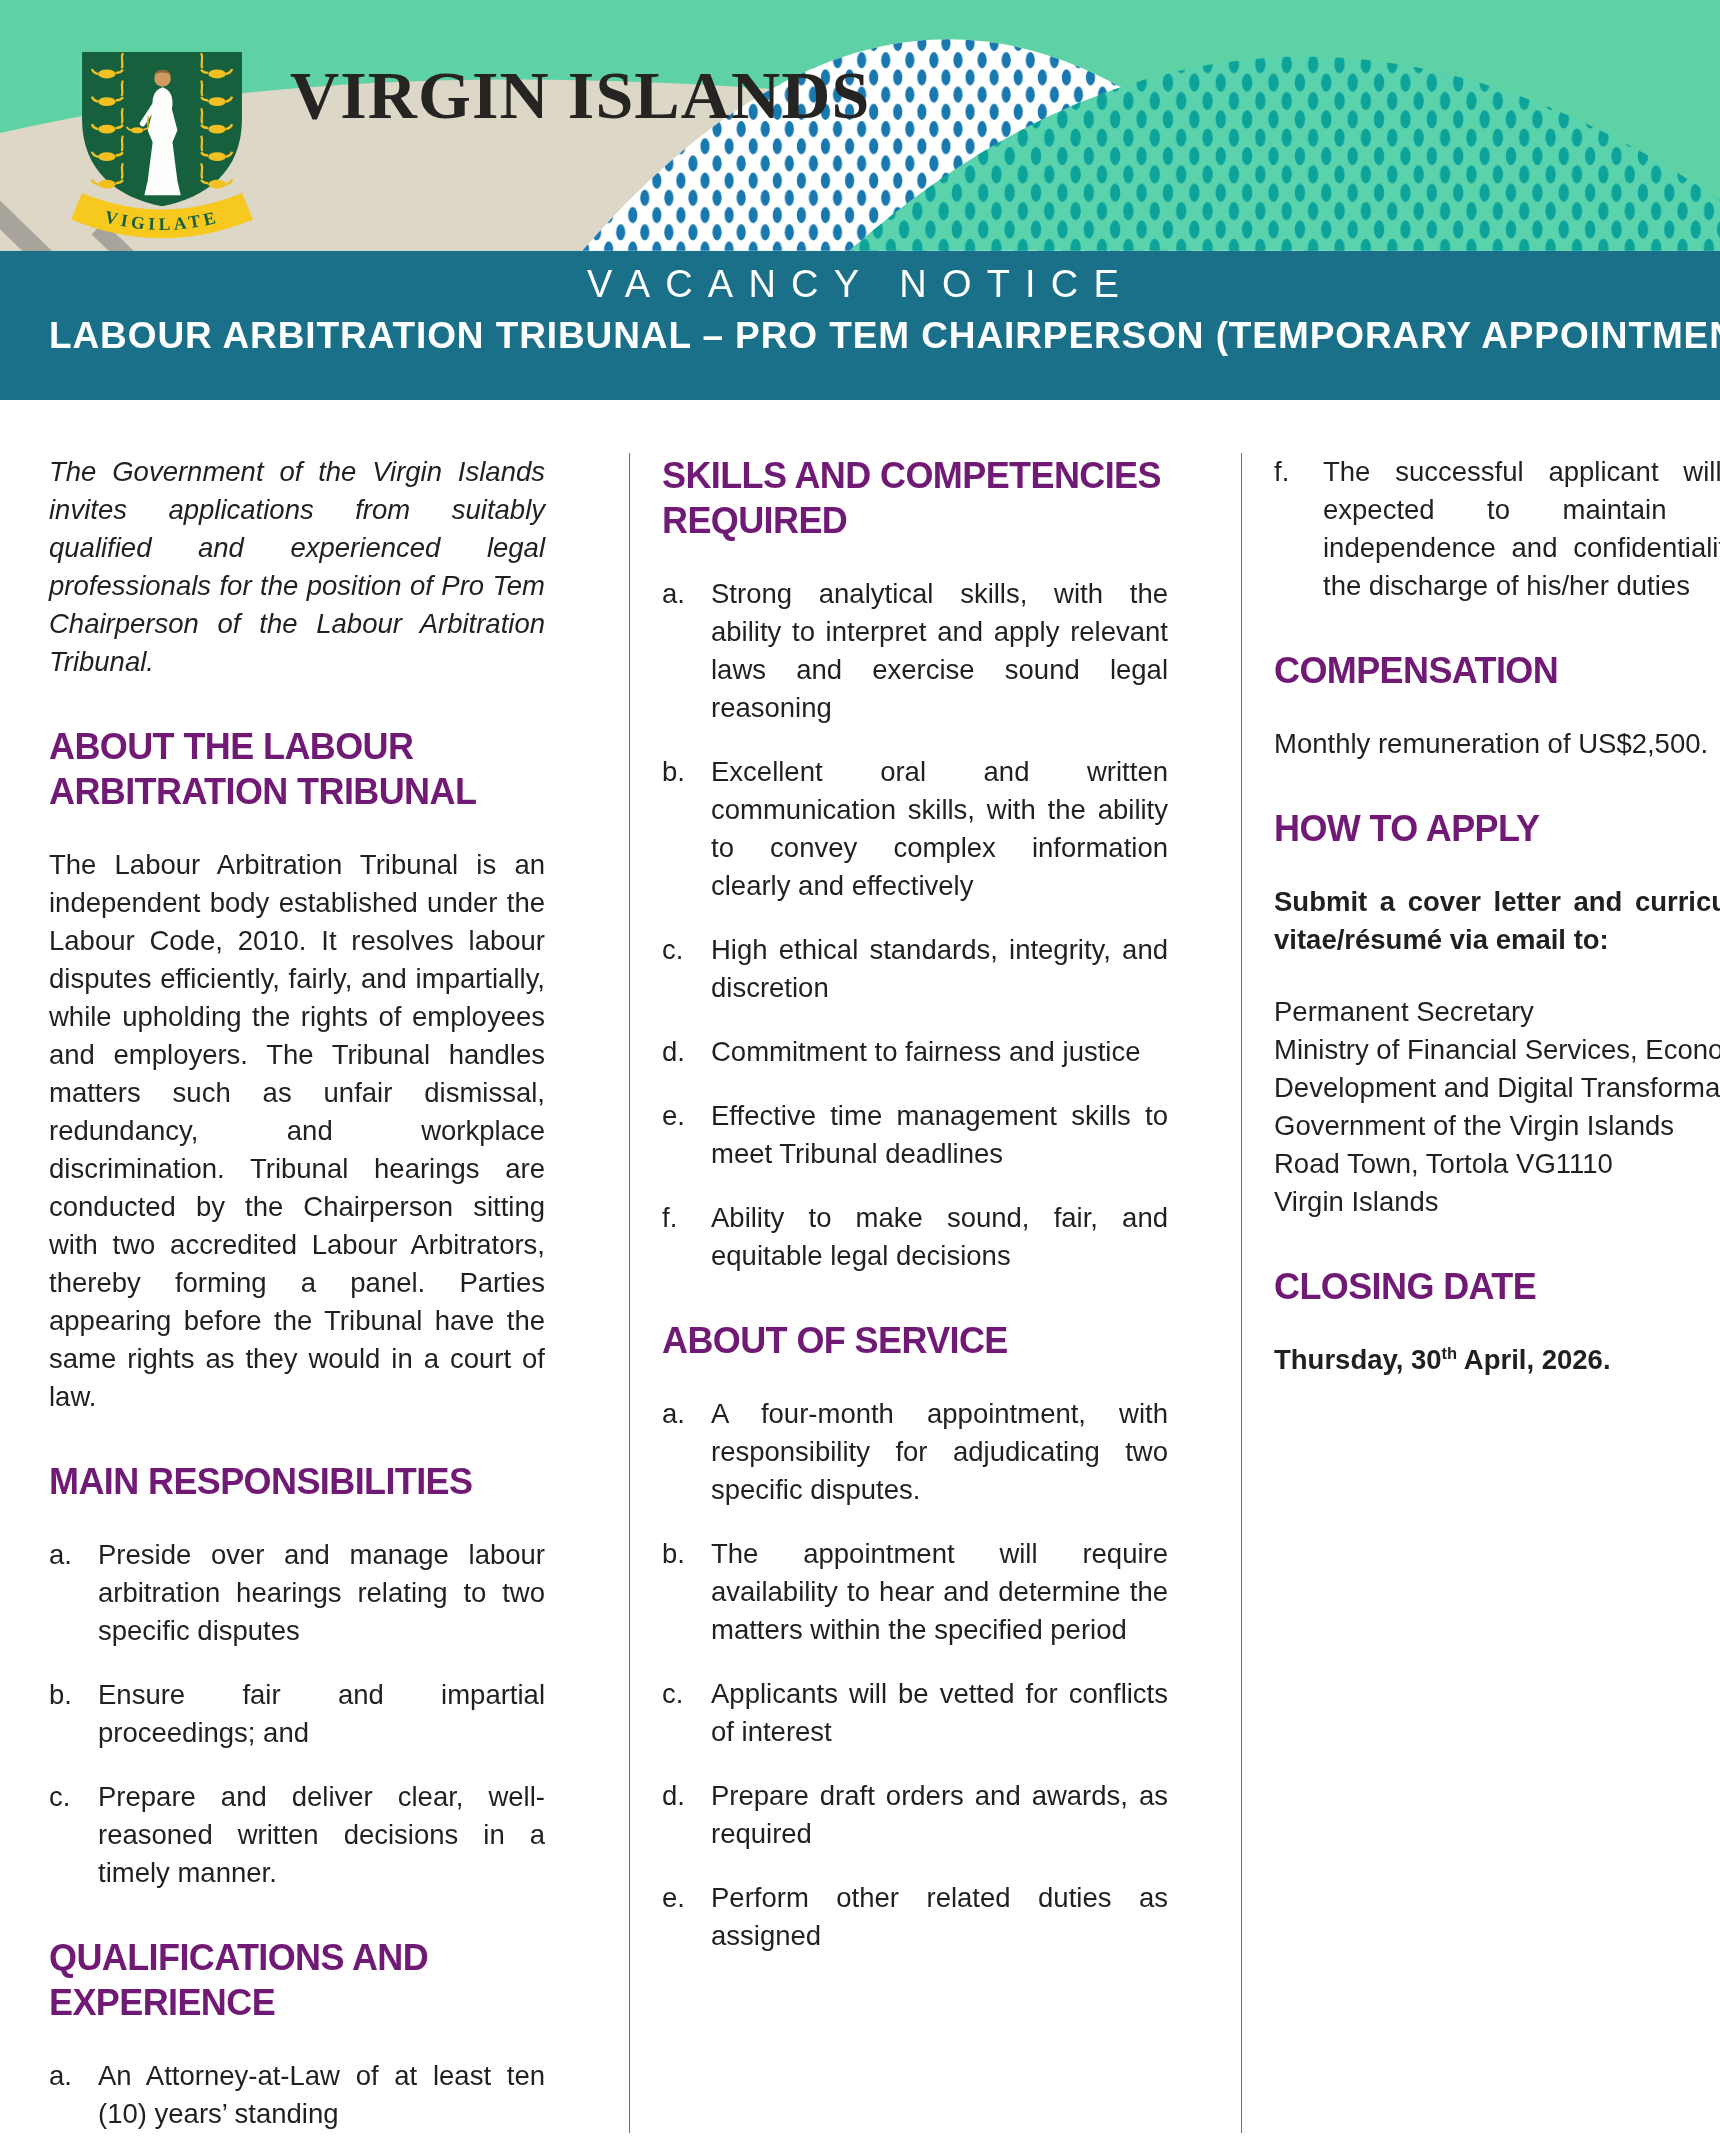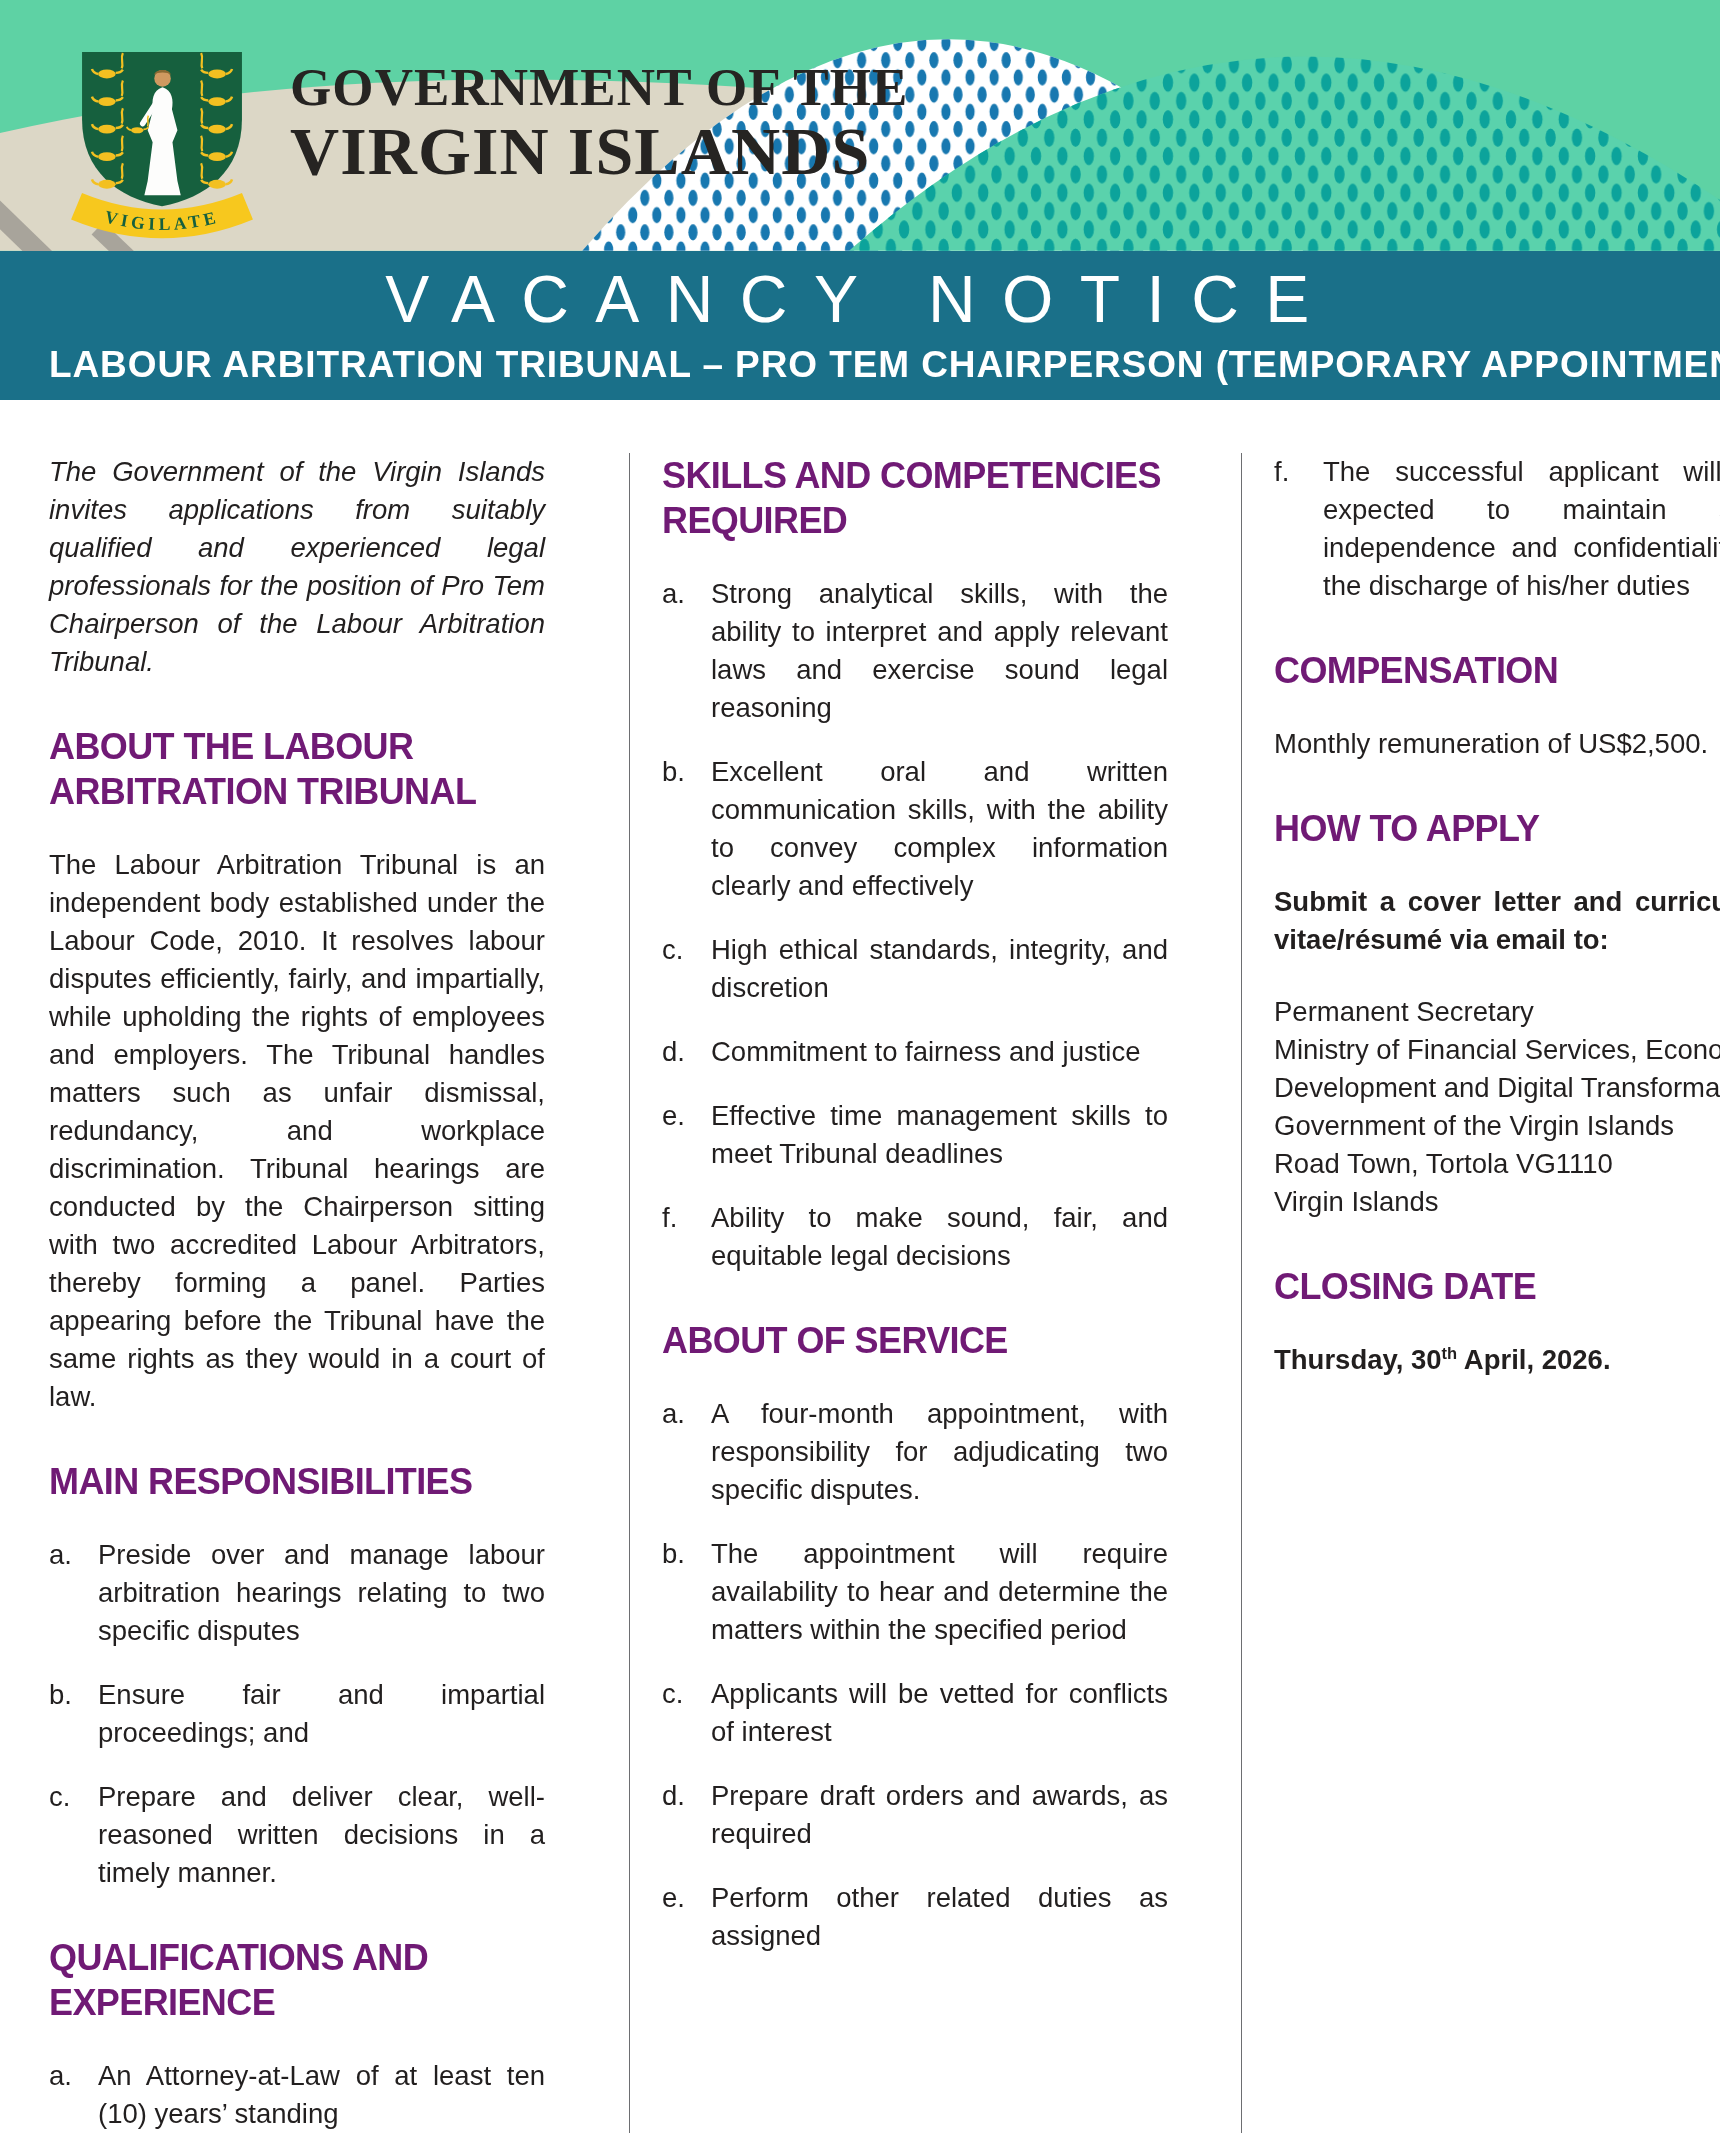--- a/index.html
+++ b/index.html
@@ -10,21 +10,21 @@
   
   .hero{ position:relative; width:1721px; height:251px; overflow:hidden; }
   .hero-svg{ position:absolute; inset:0; display:block; }
   .crest{ position:absolute; left:60px; top:45px; width:204px; height:198px; }
   .wordmark{ position:absolute; left:290px; top:60px; font-family:"Liberation Serif", serif; color:#262422; }
   .wordmark .l1{ font-size:53px; font-weight:700; letter-spacing:1.1px; line-height:1.05; }
   .wordmark .l2{ font-size:68px; font-weight:700; letter-spacing:1.1px; line-height:1.0; margin-top:1.1px; }
 
   
   .band{ position:relative; width:1721px; height:149px; background:#1a7089; padding:13.8px 49px 0 49px; }
-  .band-title{ text-align:center; color:#ffffff; font-size:66px; font-weight:300; letter-spacing:0.40em; line-height:1.04; white-space:nowrap; }
+  .band-title{ text-align:center; color:#ffffff; font-size:38px; font-weight:300; letter-spacing:0.40em; line-height:1.04; white-space:nowrap; }
   .band-sub{ margin-top:10.3px; color:#ffffff; font-size:37px; font-weight:700; letter-spacing:0.9px; white-space:nowrap; }
 
   
   .content{ display:grid; grid-template-columns:536px 568px 536px; margin-left:49px; width:1640px; margin-top:53px; height:1646px;gap:44px; }
   .col{ font-size:27.5px; line-height:38px; }
   .col1{ padding-right:40px; }
   .col2{ border-left:1.7px solid #6d6e71; padding:0 29px 0 32px; }
   .col3{ border-left:1.7px solid #6d6e71; padding-left:32px; }
 
   .intro{ font-style:italic; text-align:justify; }
@@ -99,21 +99,20 @@
         <use href="#lamp" transform="translate(140,150) scale(0.7)"></use>
       </g>
       <path id="ribbonBand" d="M30,288 Q185,352 340,288" stroke="#f7c81e" stroke-width="52" fill="none"></path>
       <path id="mottoPath" d="M32,300 Q185,362 338,300" fill="none"></path>
       <text font-family="Liberation Serif, serif" font-size="32" font-weight="bold" fill="#16603e" letter-spacing="7">
         <textPath href="#mottoPath" startOffset="50%" text-anchor="middle">VIGILATE</textPath>
       </text>
     </svg>
 
     <div class="wordmark">
-      <div class="l1">GOVERNMENT OF THE</div>
       <div class="l2">VIRGIN ISLANDS</div>
     </div>
   </div>
 
   <div class="band">
     <div class="band-title">VACANCY NOTICE</div>
     <div class="band-sub">LABOUR ARBITRATION TRIBUNAL – PRO TEM CHAIRPERSON (TEMPORARY APPOINTMENT)</div>
   </div>
 
   <div class="content">

